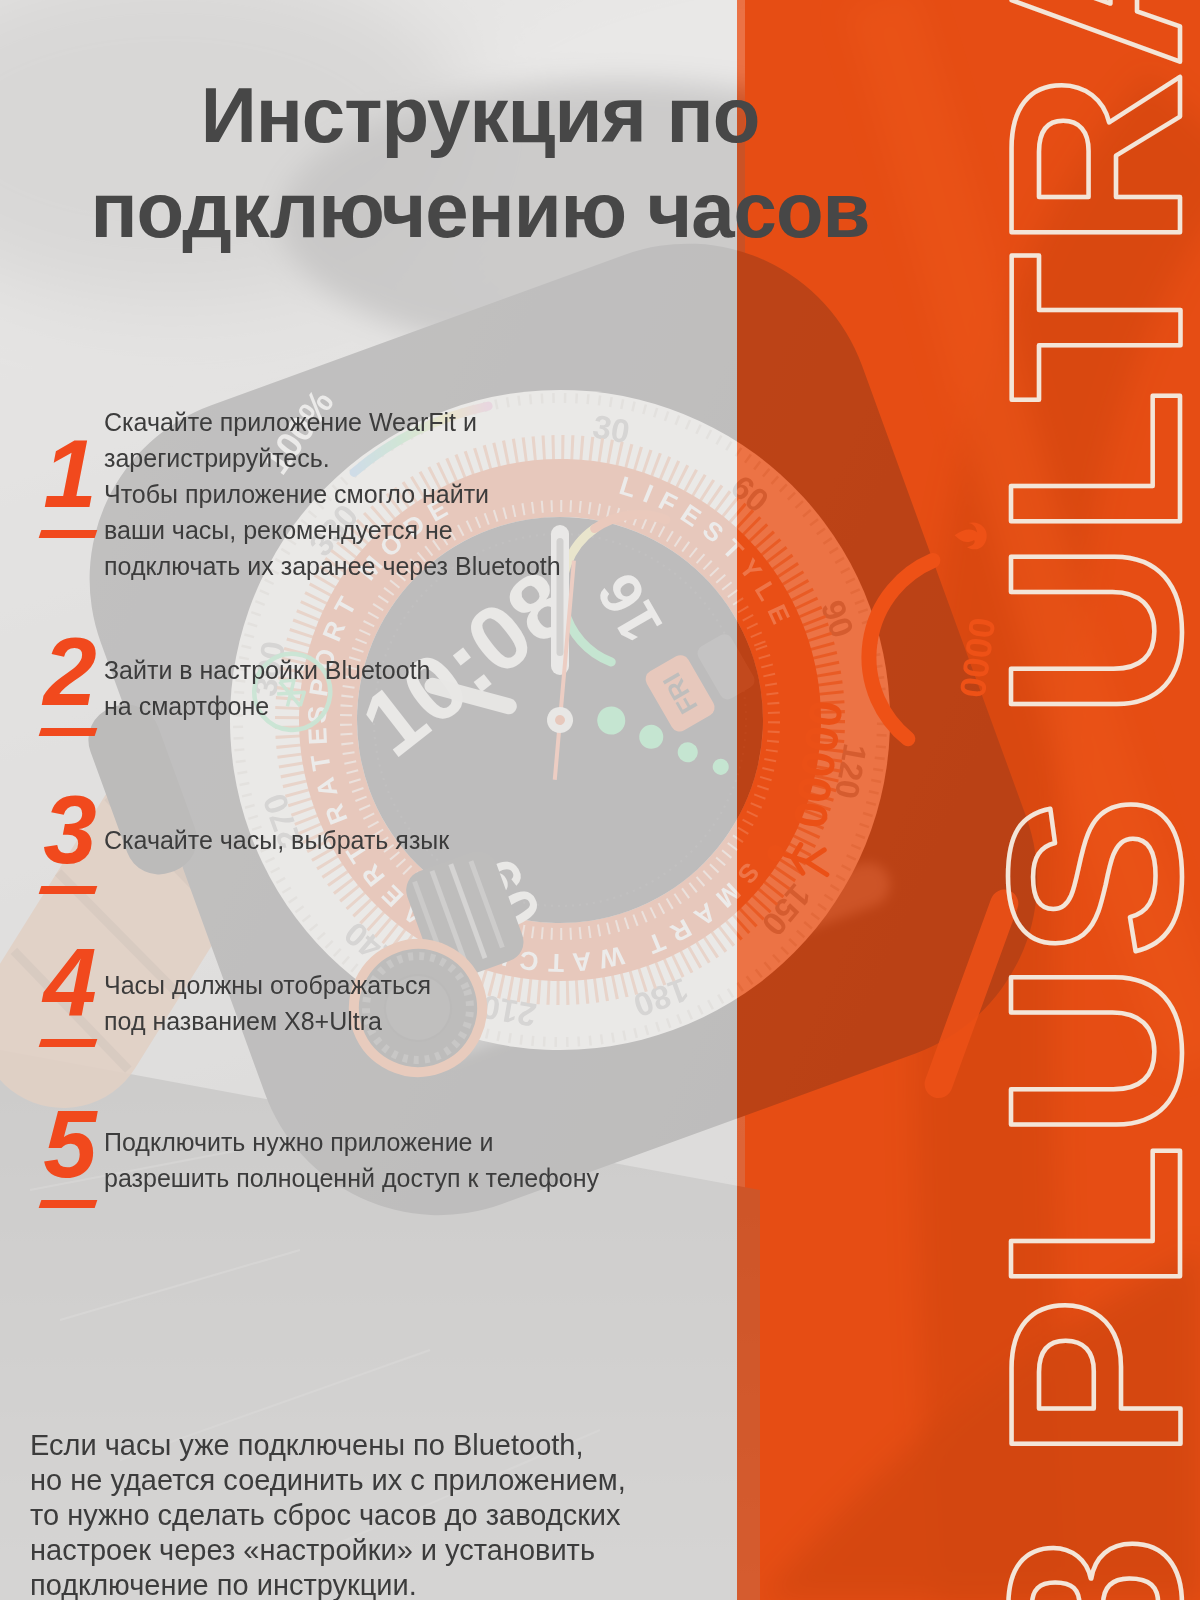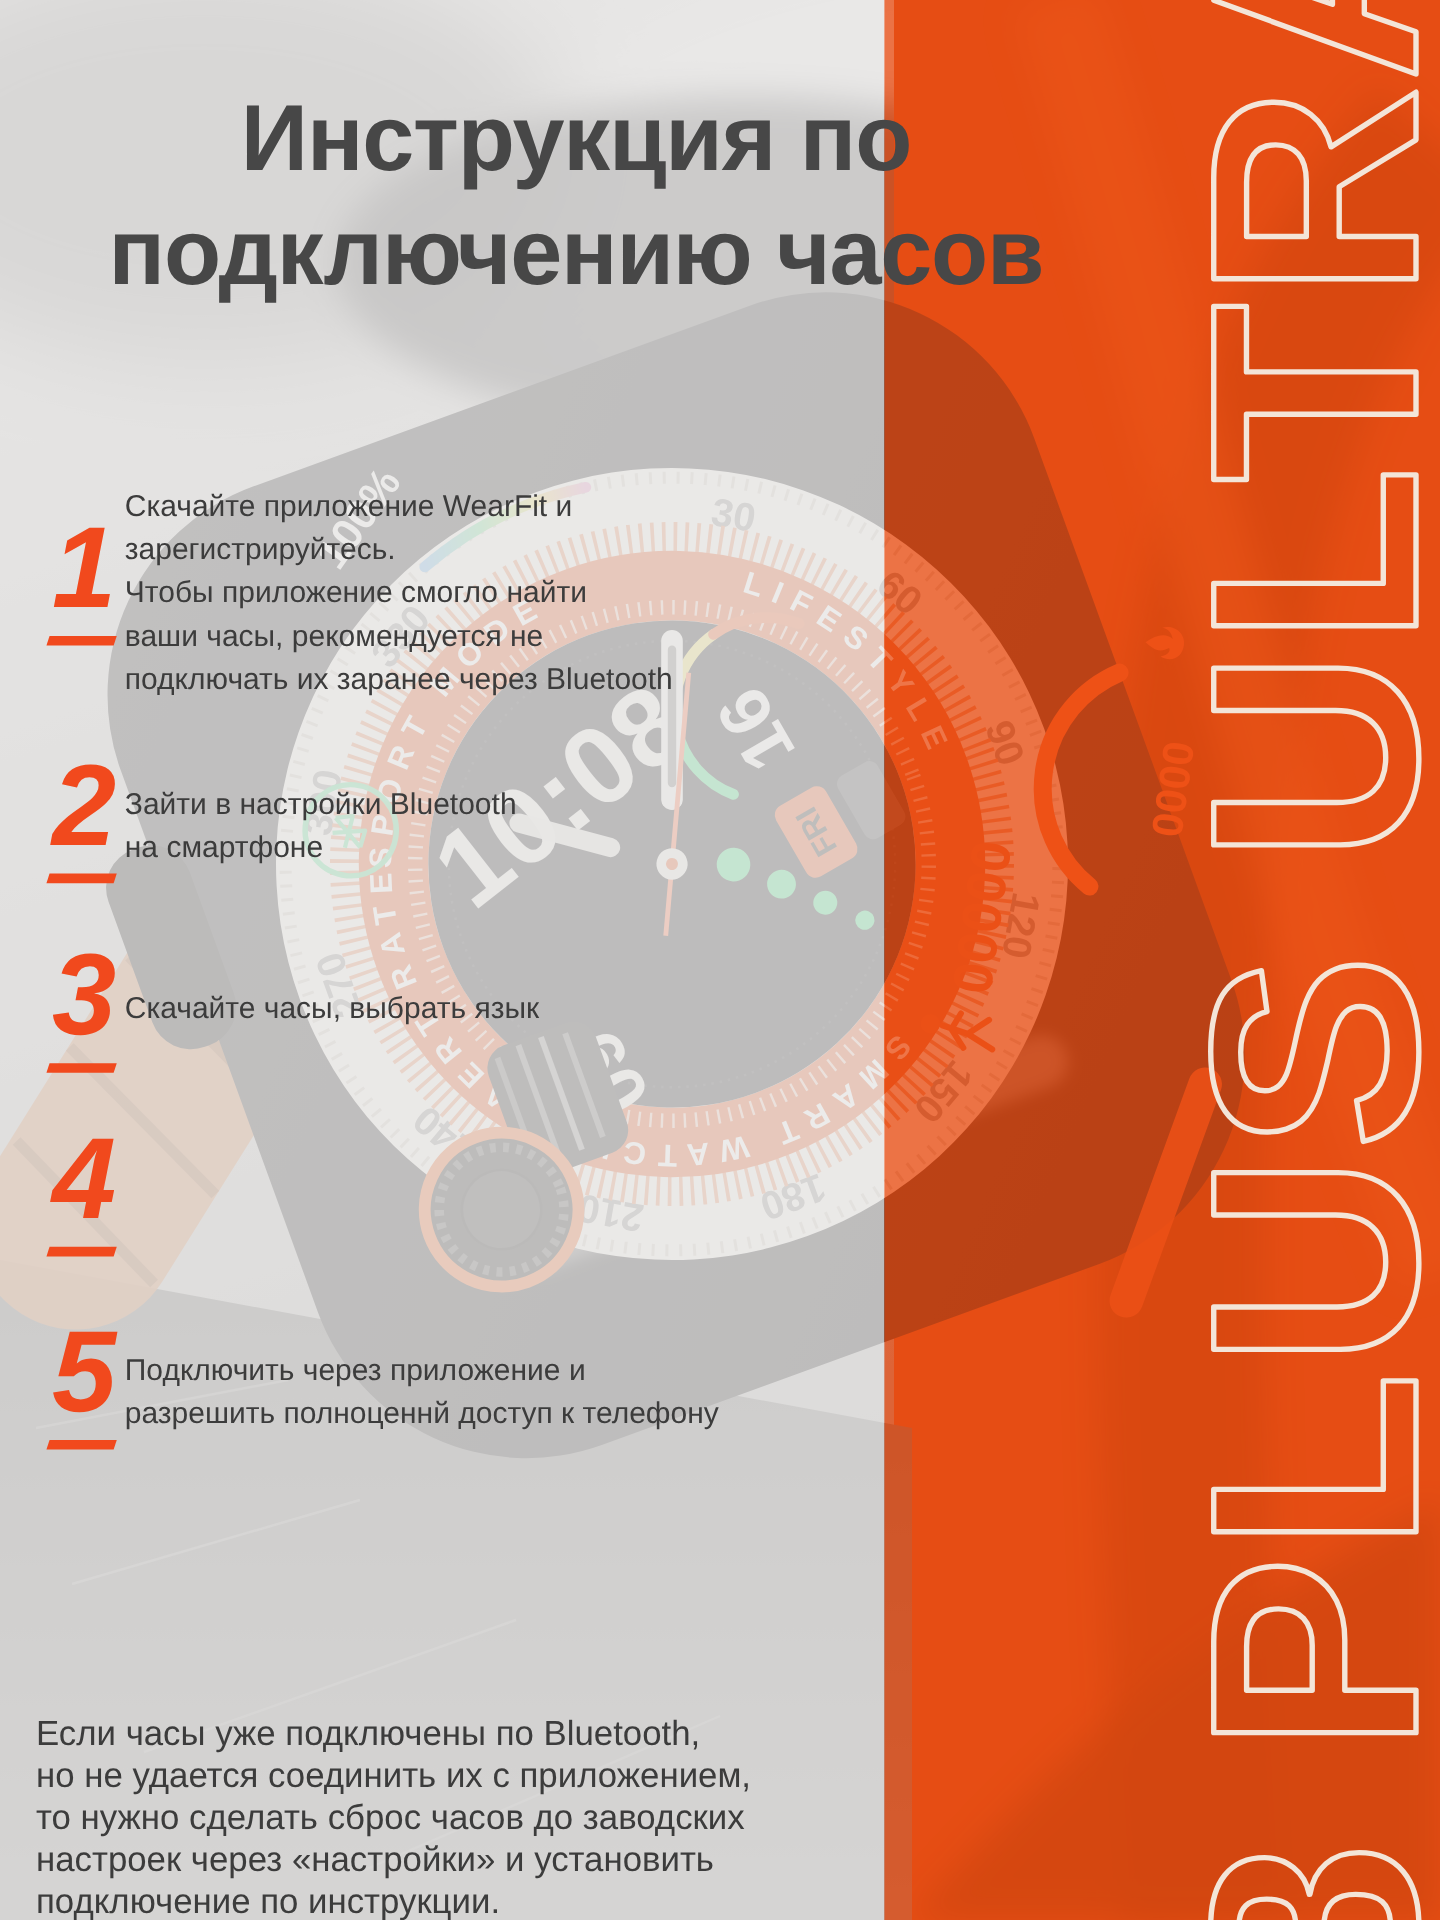--- a/index.html
+++ b/index.html
@@ -248,28 +248,30 @@
         <span class="num-underline"></span>
       </div>
       <div class="step-text">Скачайте часы, выбрать язык</div>
     </div>
 
     <div class="step step-4">
       <div class="step-num">
         <span>4</span>
         <span class="num-underline"></span>
       </div>
+      <div class="step-text">Часы должны отображаться
+под названием X8+Ultra</div>
     </div>
 
     <div class="step step-5">
       <div class="step-num">
         <span>5</span>
         <span class="num-underline"></span>
       </div>
-      <div class="step-text">Подключить через приложение и
+      <div class="step-text">Подключить нужно приложение и
 разрешить полноценнй доступ к телефону</div>
     </div>
 
     <div class="footer">Если часы уже подключены по Bluetooth,
 но не удается соединить их с приложением,
 то нужно сделать сброс часов до заводских
 настроек через «настройки» и установить
 подключение по инструкции.</div>
   </div>
 </div>

